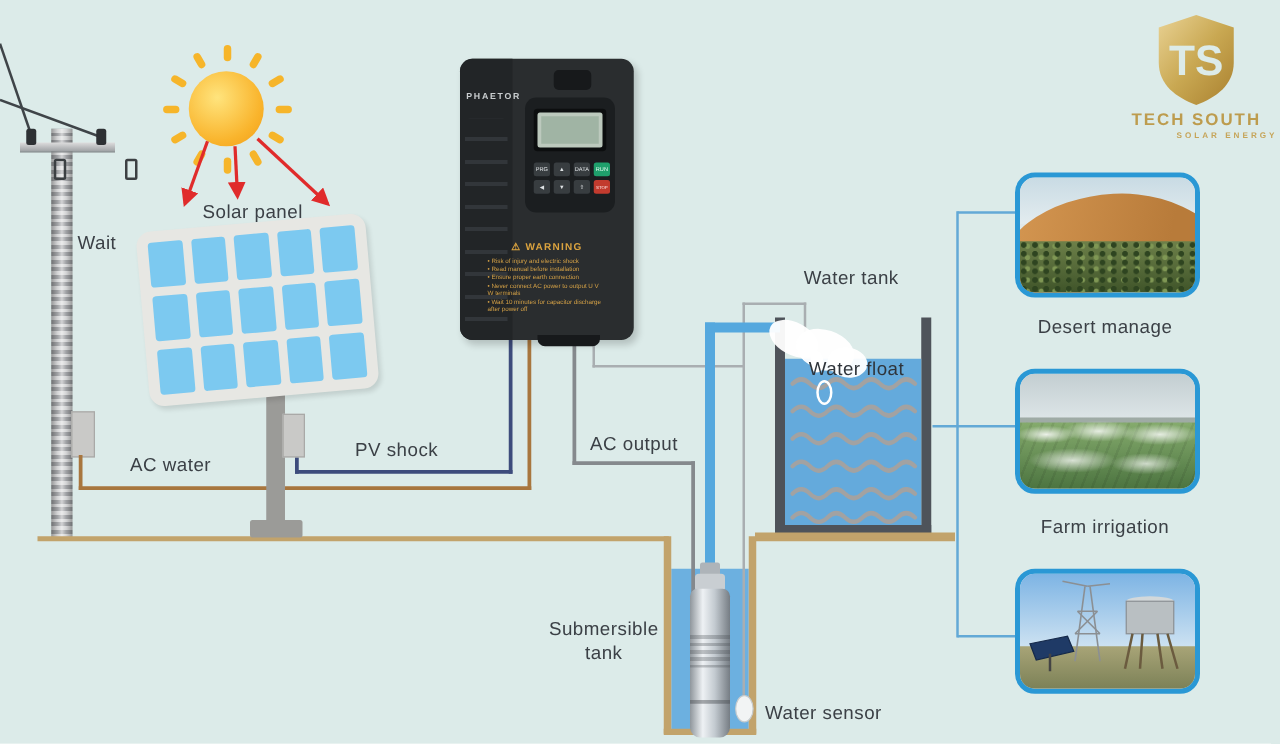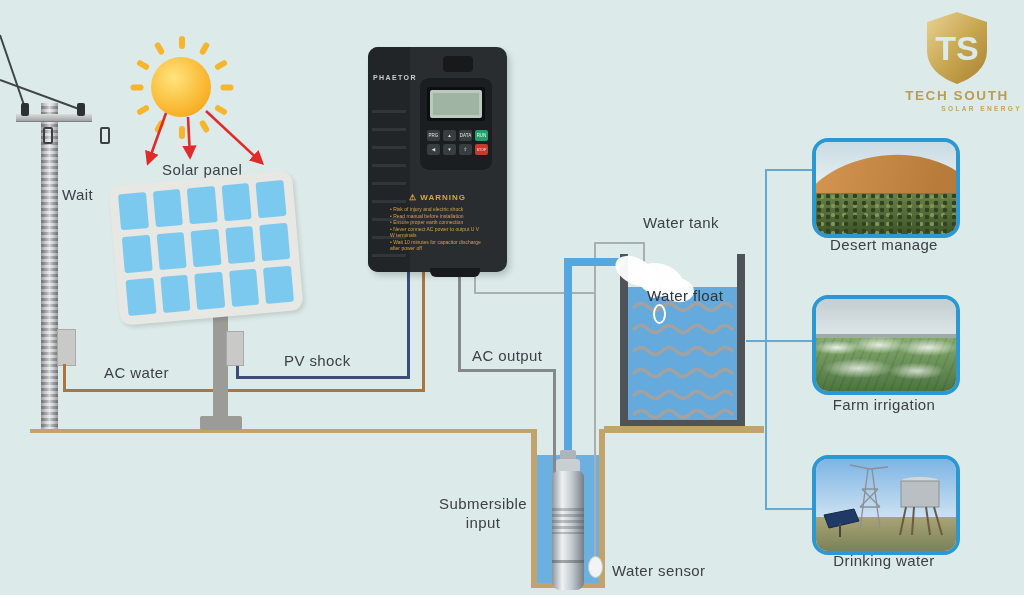--- a/index.html
+++ b/index.html
@@ -47,21 +47,21 @@
   .warn-lines{margin-top:4px;font-size:5px;line-height:6.5px;text-align:left;color:#d3a046;}
   .inv-foot{left:62px;top:268px;width:50px;height:8px;background:#17191b;border-radius:0 0 6px 6px;}
   
   .tank-wall{top:254px;width:8px;height:174px;background:#4e535a;}
   .splash{background:#ffffff;border-radius:50%;opacity:.95;}
   .float-drop{left:648px;top:281px;width:11px;height:17px;background:#fff;border-radius:50% 50% 50% 50%/62% 62% 38% 38%;}
   .float-ring{left:653px;top:304px;width:9px;height:16px;border:2px solid #fff;border-radius:50%;}
   
   .frame{width:140px;height:92px;border:4px solid #2a98d5;border-radius:16px;overflow:hidden;background:#dfe8ea;}
   .scene{position:absolute;inset:0;}
-  .app-label{position:absolute;width:148px;text-align:center;font-size:15px;color:#3b4046;letter-spacing:.4px;}
+  .app-label{position:absolute;width:148px;text-align:center;font-size:15px;color:#3b4046;letter-spacing:.4px;margin-top:17px;}
   
   .logo-name{left:0;top:78px;width:134px;text-align:center;font-size:13.5px;font-weight:bold;letter-spacing:1.6px;color:#bd9c4e;}
   .logo-tagline{left:22px;top:95px;width:110px;text-align:right;font-size:6.5px;font-weight:bold;letter-spacing:2.4px;color:#c6a458;}
 </style>
 </head>
 <body>
 
 <div class="stage">
 
   <svg class="abs" style="left:0;top:25px;" width="100" height="95">
@@ -163,21 +163,21 @@
   <div class="lbl" style="left:647px;top:287px;color:#2f343a;">Water float</div>
 
   <div class="abs" style="left:560px;top:450px;width:16px;height:12px;background:#aeb4b9;border-radius:2px;"></div>
   <div class="abs" style="left:556px;top:459px;width:24px;height:14px;background:#c9ced2;border-radius:3px;"></div>
   <div class="abs" style="left:552px;top:471px;width:32px;height:119px;border-radius:6px 6px 8px 8px;
        background:linear-gradient(90deg,#8f969c,#eef1f4 32%,#c3cad0 62%,#767d84);"></div>
   <div class="abs" style="left:552px;top:508px;width:32px;height:26px;opacity:.55;
        background:repeating-linear-gradient(180deg,rgba(70,75,80,.55) 0 3px,transparent 3px 6px);"></div>
   <div class="abs" style="left:552px;top:560px;width:32px;height:3px;background:rgba(70,75,80,.45);"></div>
 
-  <div class="lbl" style="left:428px;top:494px;width:110px;text-align:center;white-space:normal;line-height:19px;">Submersible input</div>
+  <div class="lbl" style="left:428px;top:494px;width:110px;text-align:center;white-space:normal;line-height:19px;">Submersible tank</div>
   <div class="lbl" style="left:612px;top:562px;">Water sensor</div>
 
   <div class="abs panel-post"></div>
   <div class="abs panel-base"></div>
   <div class="abs jbox" style="left:226px;top:331px;width:16px;height:33px;"></div>
   <div class="abs panel">
     <div class="cell"></div>
       <div class="cell"></div>
       <div class="cell"></div>
       <div class="cell"></div>
@@ -293,21 +293,20 @@
           <line x1="90" y1="48" x2="84" y2="76"></line>
             <line x1="118" y1="48" x2="126" y2="76"></line>
           <line x1="98" y1="48" x2="96" y2="76"></line>
             <line x1="110" y1="48" x2="114" y2="76"></line>
         </g>
         <polygon points="8,56 38,50 43,62 13,69" fill="#1f3a66" stroke="#15294a" stroke-width="1"></polygon>
         <line x1="24" y1="64" x2="24" y2="78" stroke="#444" stroke-width="2"></line>
       </svg>
     </div>
   </div>
-  <div class="app-label" style="left:810px;top:552px;">Drinking water</div>
 
   <div class="abs" style="left:890px;top:10px;width:134px;height:115px;">
     <svg class="abs" style="left:33px;top:0;" width="68" height="76">
       <defs>
         <linearGradient id="gold" x1="0" y1="0" x2="1" y2="1">
           <stop offset="0" stop-color="#e9d294"></stop>
             <stop offset="0.5" stop-color="#c9a852"></stop>
             <stop offset="1" stop-color="#a9802f"></stop>
         </linearGradient>
       </defs>

